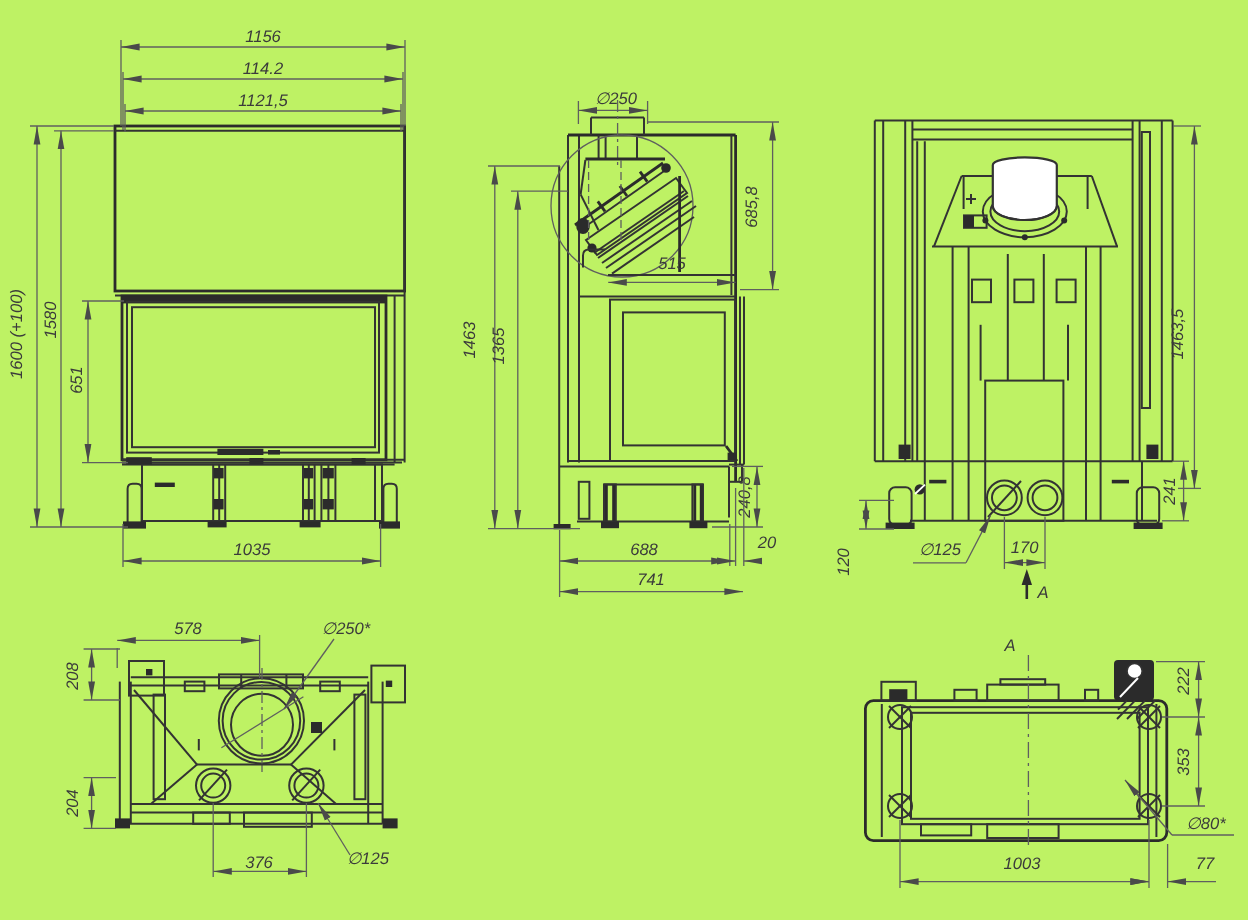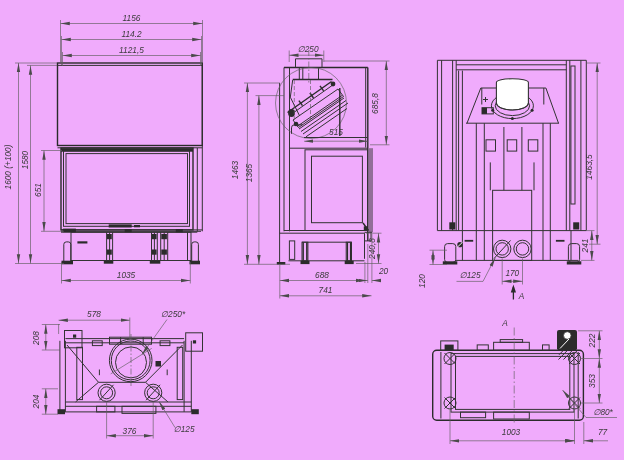--- a/index.html
+++ b/index.html
@@ -1,15 +1,15 @@
 <!DOCTYPE html>
 <html><head><meta charset="utf-8">
 <style>
 html,body{margin:0;padding:0;background:#fff;}
-#wrap{width:624px;height:460px;position:relative;background:#f0abfc;overflow:hidden;}
+#wrap{width:624px;height:460px;position:relative;background:#bef264;overflow:hidden;}
 svg{position:absolute;top:0;left:0;}
 text{font-family:"Liberation Sans",sans-serif;font-style:italic;fill:#3b3b3b;font-size:8.3px;}
 .o{stroke:#333;stroke-width:1;fill:none;}
 .t{stroke:#2b2b2b;stroke-width:1.4;fill:none;}
 .d{stroke:#5f5f5f;stroke-width:0.65;fill:none;}
 .f{fill:#2b2b2b;stroke:none;}
 </style></head>
 <body>
 <div id="wrap">
 <svg width="624" height="460" viewBox="0 0 624 460">

